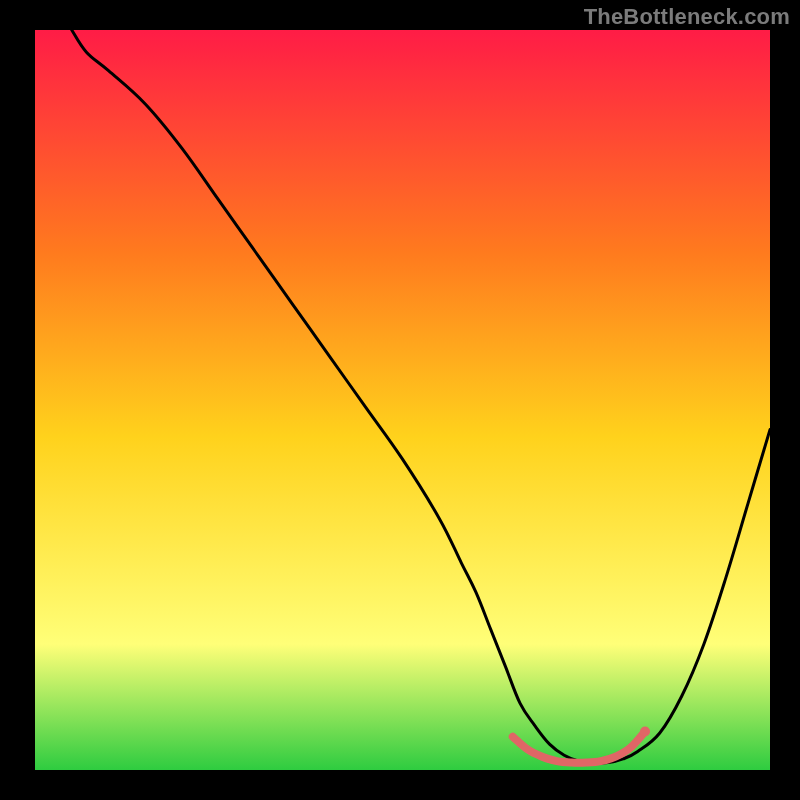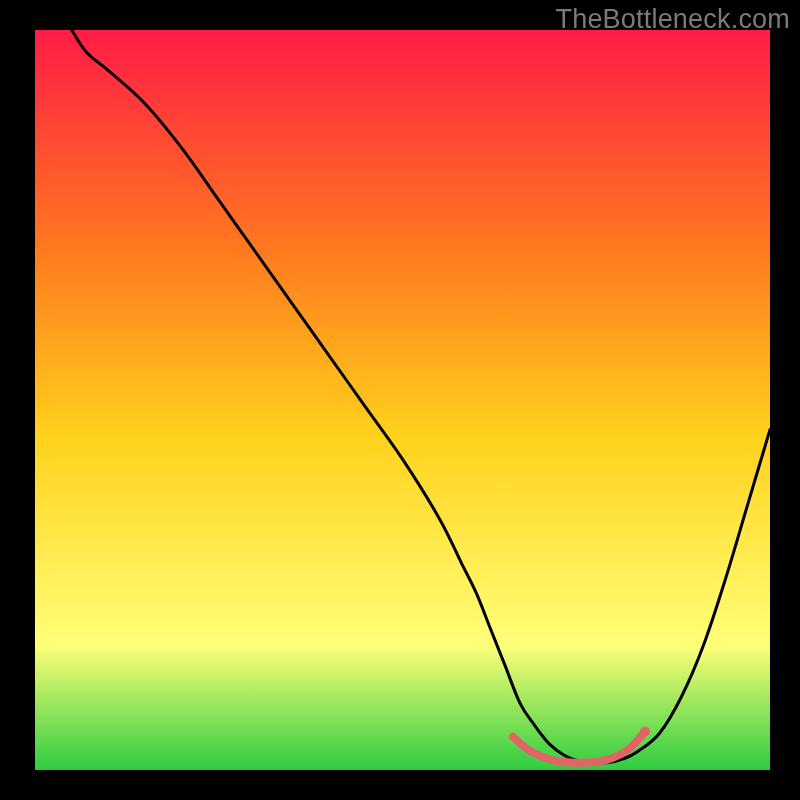--- a/index.html
+++ b/index.html
@@ -21,22 +21,22 @@
     top: 0;
     width: 800px;
     height: 800px;
     display: block;
   }
   .watermark {
     position: absolute;
     top: 4px;
     right: 10px;
     font-family: Arial, Helvetica, sans-serif;
-    font-size: 27px;
-    font-weight: 400;
+    font-size: 22px;
+    font-weight: 700;
     color: #7b7b7b;
     letter-spacing: 0.2px;
     user-select: none;
   }
 </style>
 </head>
 <body>
 
 <div class="stage">
 

